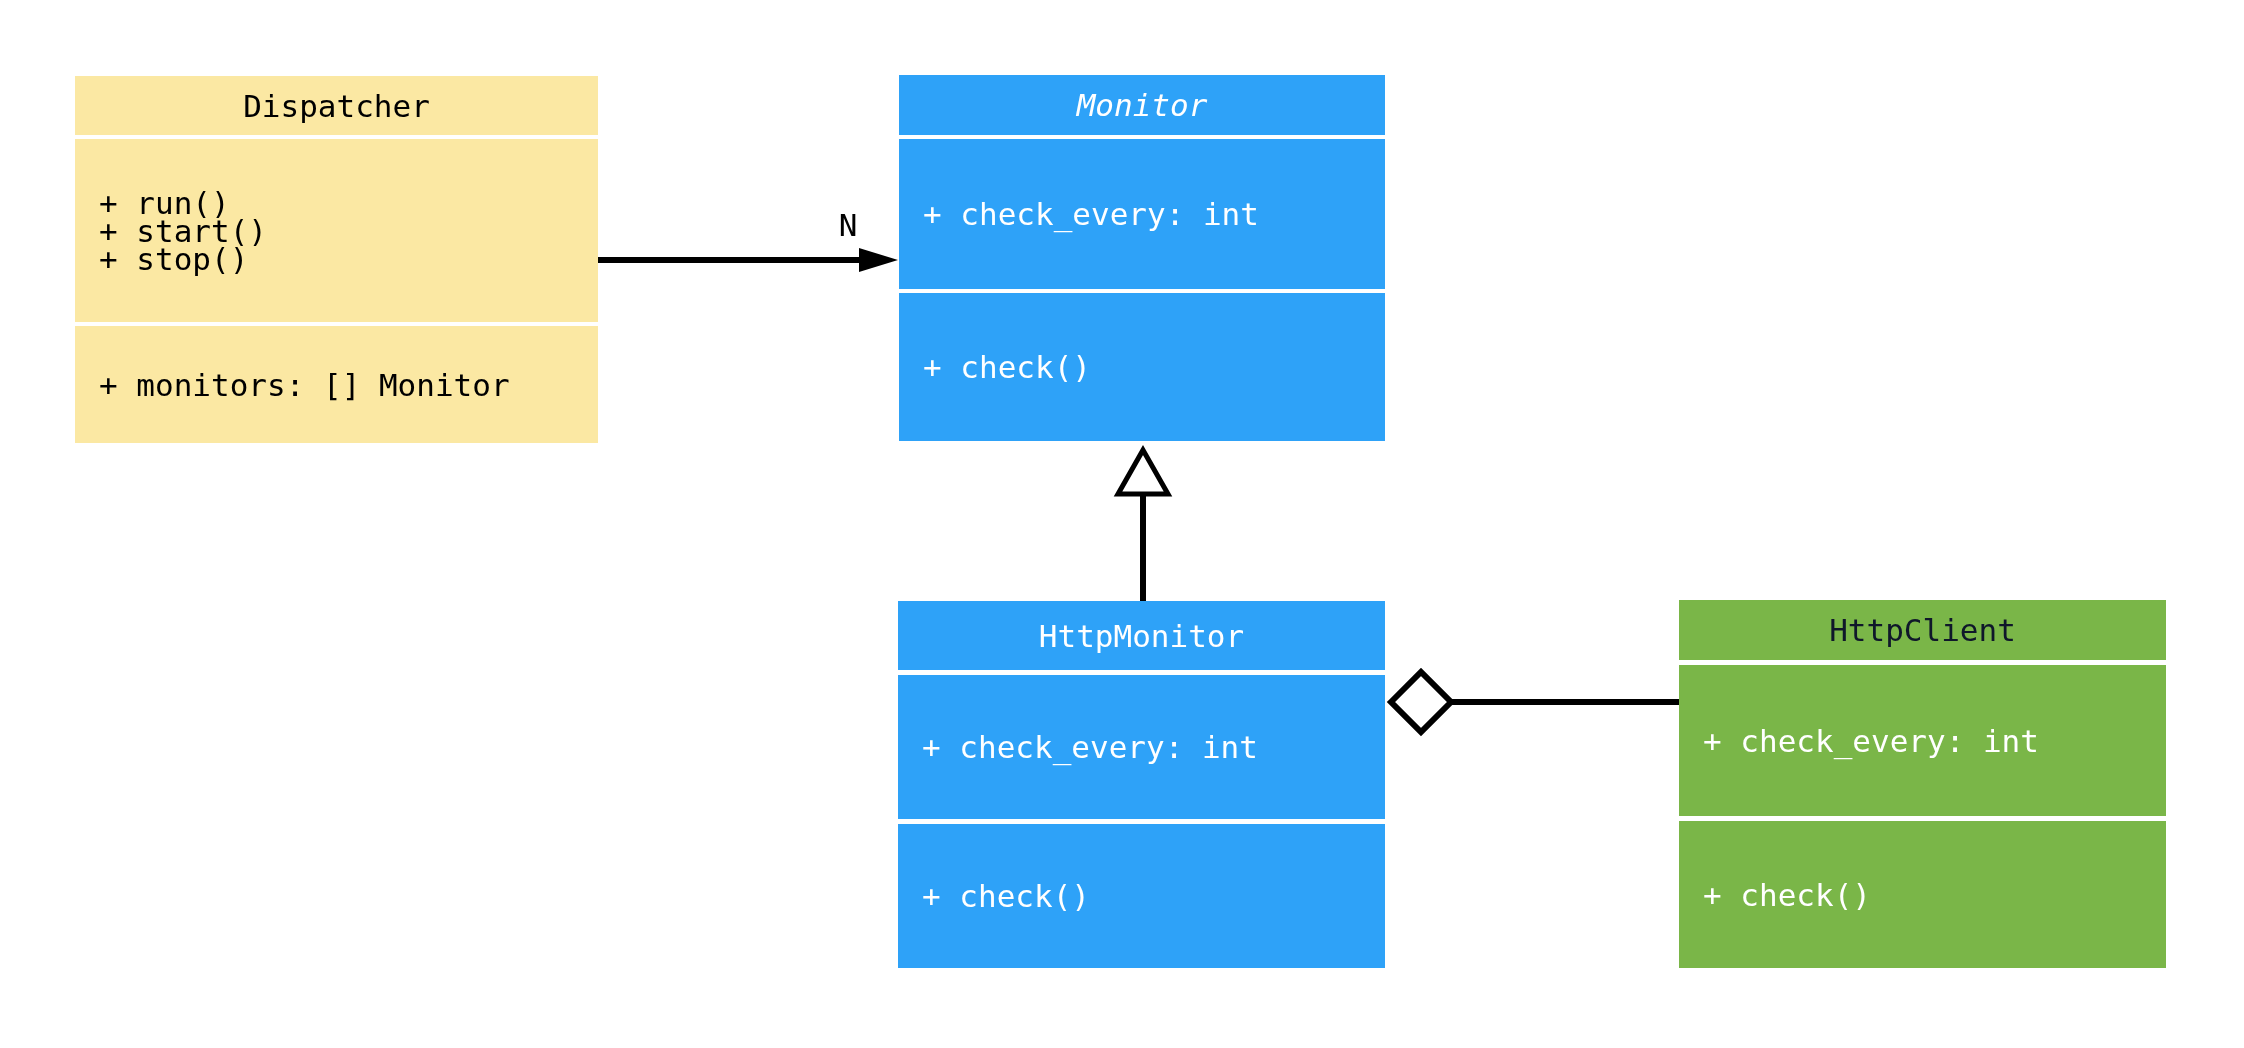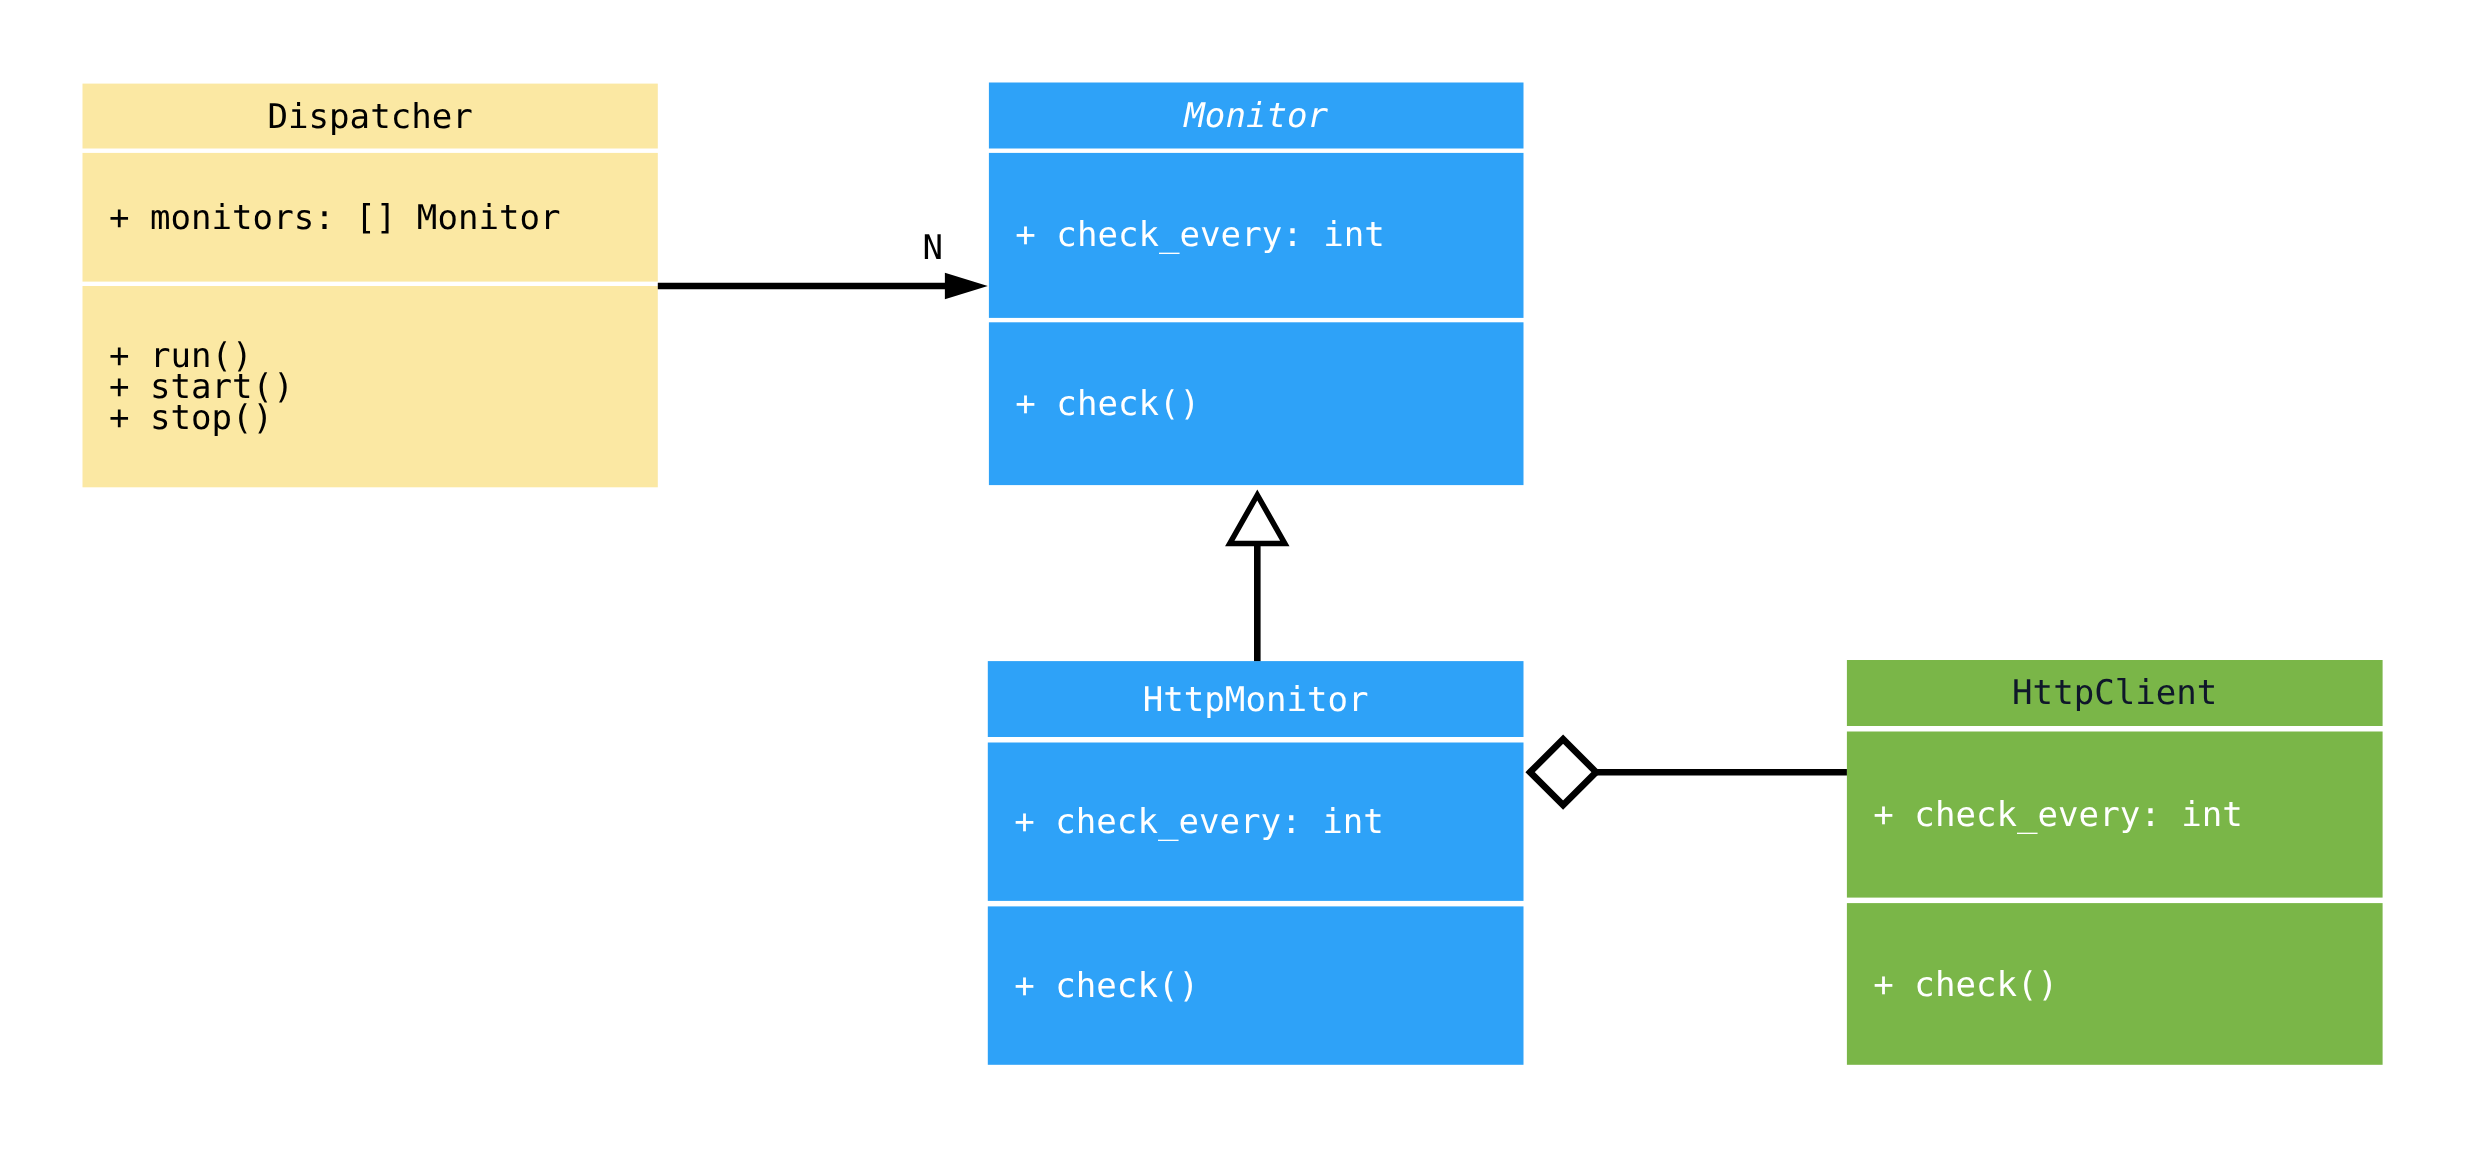--- a/index.html
+++ b/index.html
@@ -75,27 +75,27 @@
     pointer-events: none;
   }
 </style>
 </head>
 <body>
 
 <div class="canvas">
 
   <div class="class-box" id="box-dispatcher">
     <div class="compartment c-title" style="background-color: rgb(251, 232, 163); color: rgb(0, 0, 0); font-style: normal;">Dispatcher</div>
-    <div class="compartment c-attrs" style="background-color: rgb(251, 232, 163); color: rgb(0, 0, 0);">
-      <div>+ monitors: [] Monitor</div>
-    </div>
     <div class="compartment c-methods" style="background-color: rgb(251, 232, 163); color: rgb(0, 0, 0);">
       <div>+ run()</div>
       <div>+ start()</div>
       <div>+ stop()</div>
+    </div>
+    <div class="compartment c-attrs" style="background-color: rgb(251, 232, 163); color: rgb(0, 0, 0);">
+      <div>+ monitors: [] Monitor</div>
     </div>
   </div>
 
   <div class="class-box" id="box-monitor">
     <div class="compartment c-title" style="background-color: rgb(46, 162, 248); color: rgb(255, 255, 255); font-style: italic;">Monitor</div>
     <div class="compartment c-attrs" style="background-color: rgb(46, 162, 248); color: rgb(255, 255, 255);">
       <div>+ check_every: int</div>
     </div>
     <div class="compartment c-methods" style="background-color: rgb(46, 162, 248); color: rgb(255, 255, 255);">
       <div>+ check()</div>

